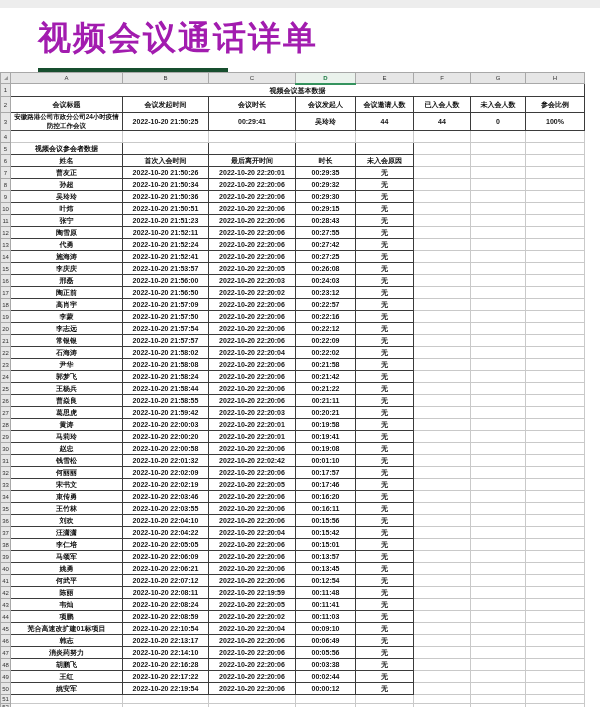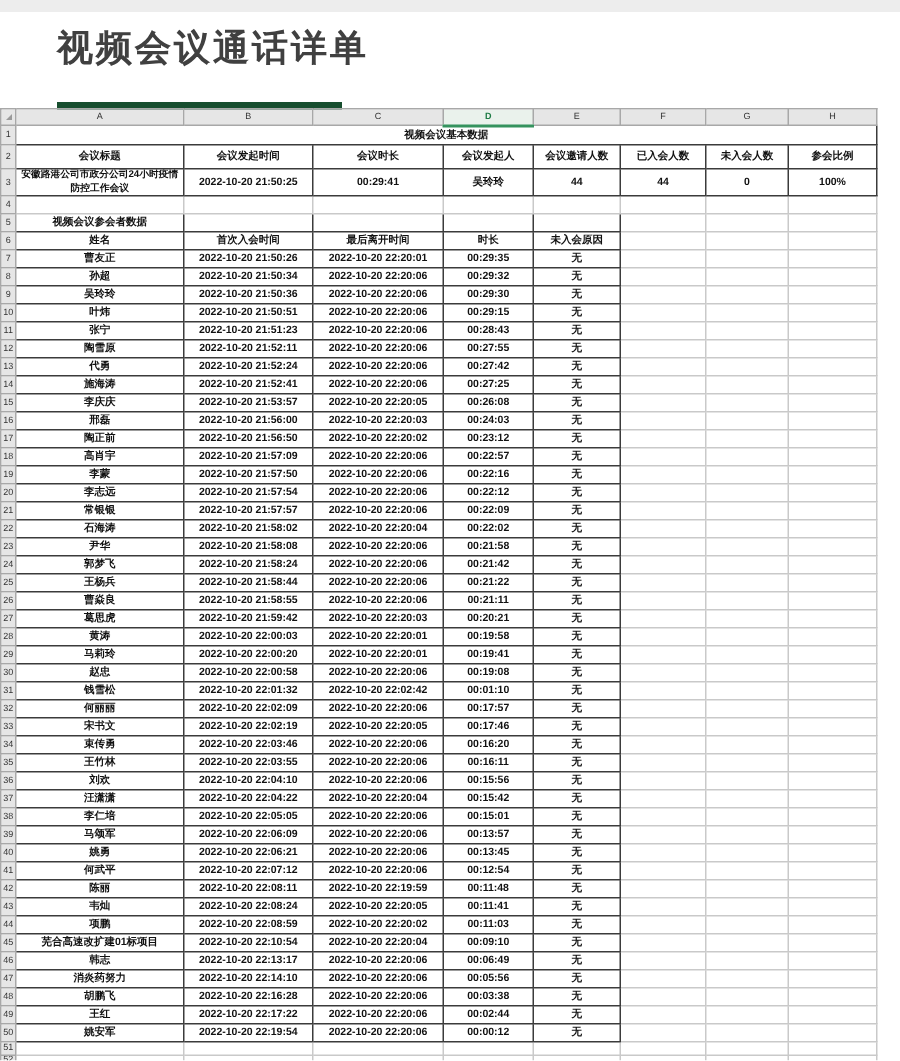--- a/index.html
+++ b/index.html
@@ -1,20 +1,20 @@
 <!DOCTYPE html>
 <html><head>
 <meta charset="utf-8">
 <style>
   html,body{margin:0;padding:0;background:#fff;}
   .page{position:relative;width:600px;height:707px;background:#ffffff;overflow:hidden;
         font-family:"Liberation Sans","DejaVu Sans",sans-serif;}
   .top-strip{position:absolute;left:0;top:0;width:600px;height:8px;background:#ededed;}
-  .doc-title{position:absolute;left:38px;top:16px;font-size:24px;font-weight:bold;
-             color:#404040;letter-spacing:2px;white-space:nowrap;}
+  .doc-title{position:absolute;left:38px;top:16px;font-size:33px;font-weight:bold;
+             color:#a21caf;letter-spacing:2px;white-space:nowrap;}
   .title-underline{position:absolute;left:38px;top:68px;width:190px;height:5px;background:#174e2e;}
 
   .sheet{position:absolute;left:0;top:72px;}
   table{border-collapse:collapse;table-layout:fixed;}
   td{padding:0;margin:0;overflow:hidden;white-space:nowrap;text-align:center;
      vertical-align:middle;font-size:7px;font-weight:700;color:#111;line-height:1;}
   td.lite{border:1px solid #c9c9c9;background:#fff;}
   td.dark{border:1px solid #3b3b3b;background:#fff;}
   td.rowhdr,td.colhdr,td.corner{background:#e6e6e6;border:1px solid #a8a8a8;
      font-size:6px;font-weight:400;color:#333;}

